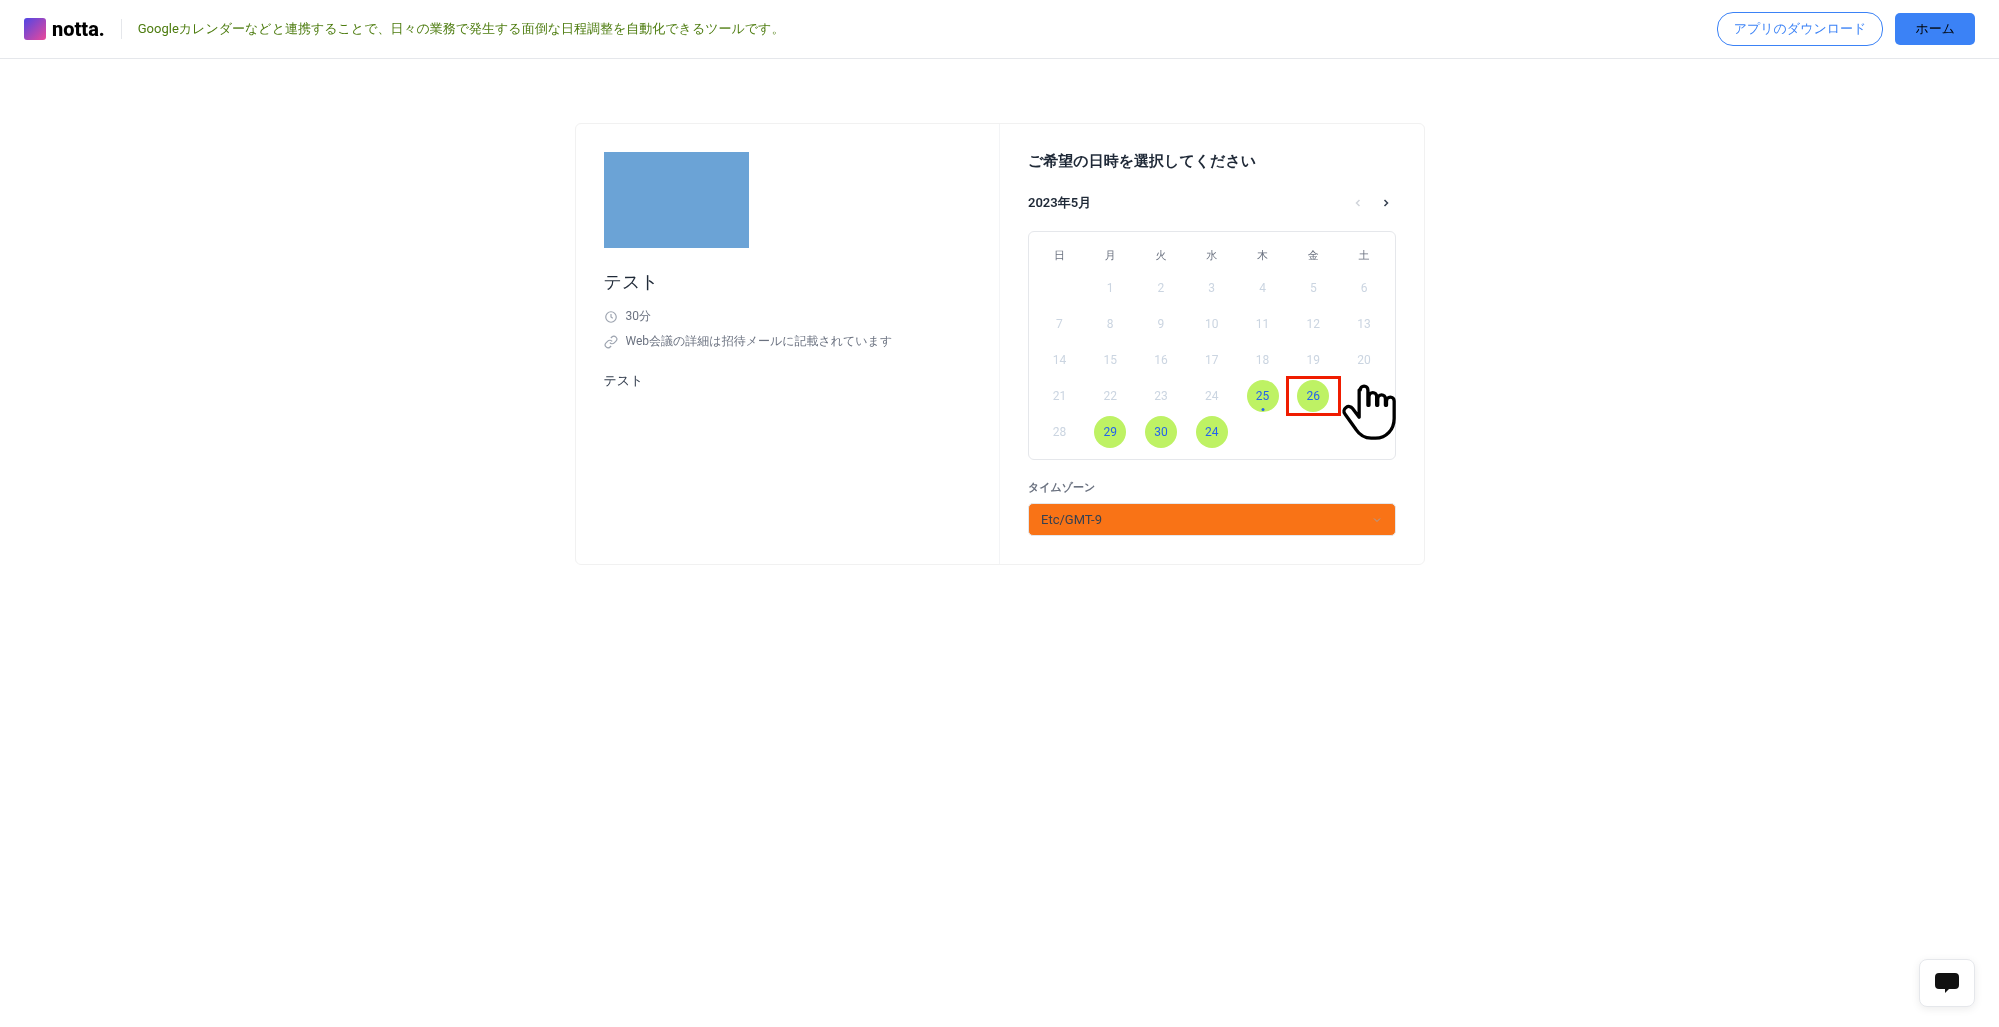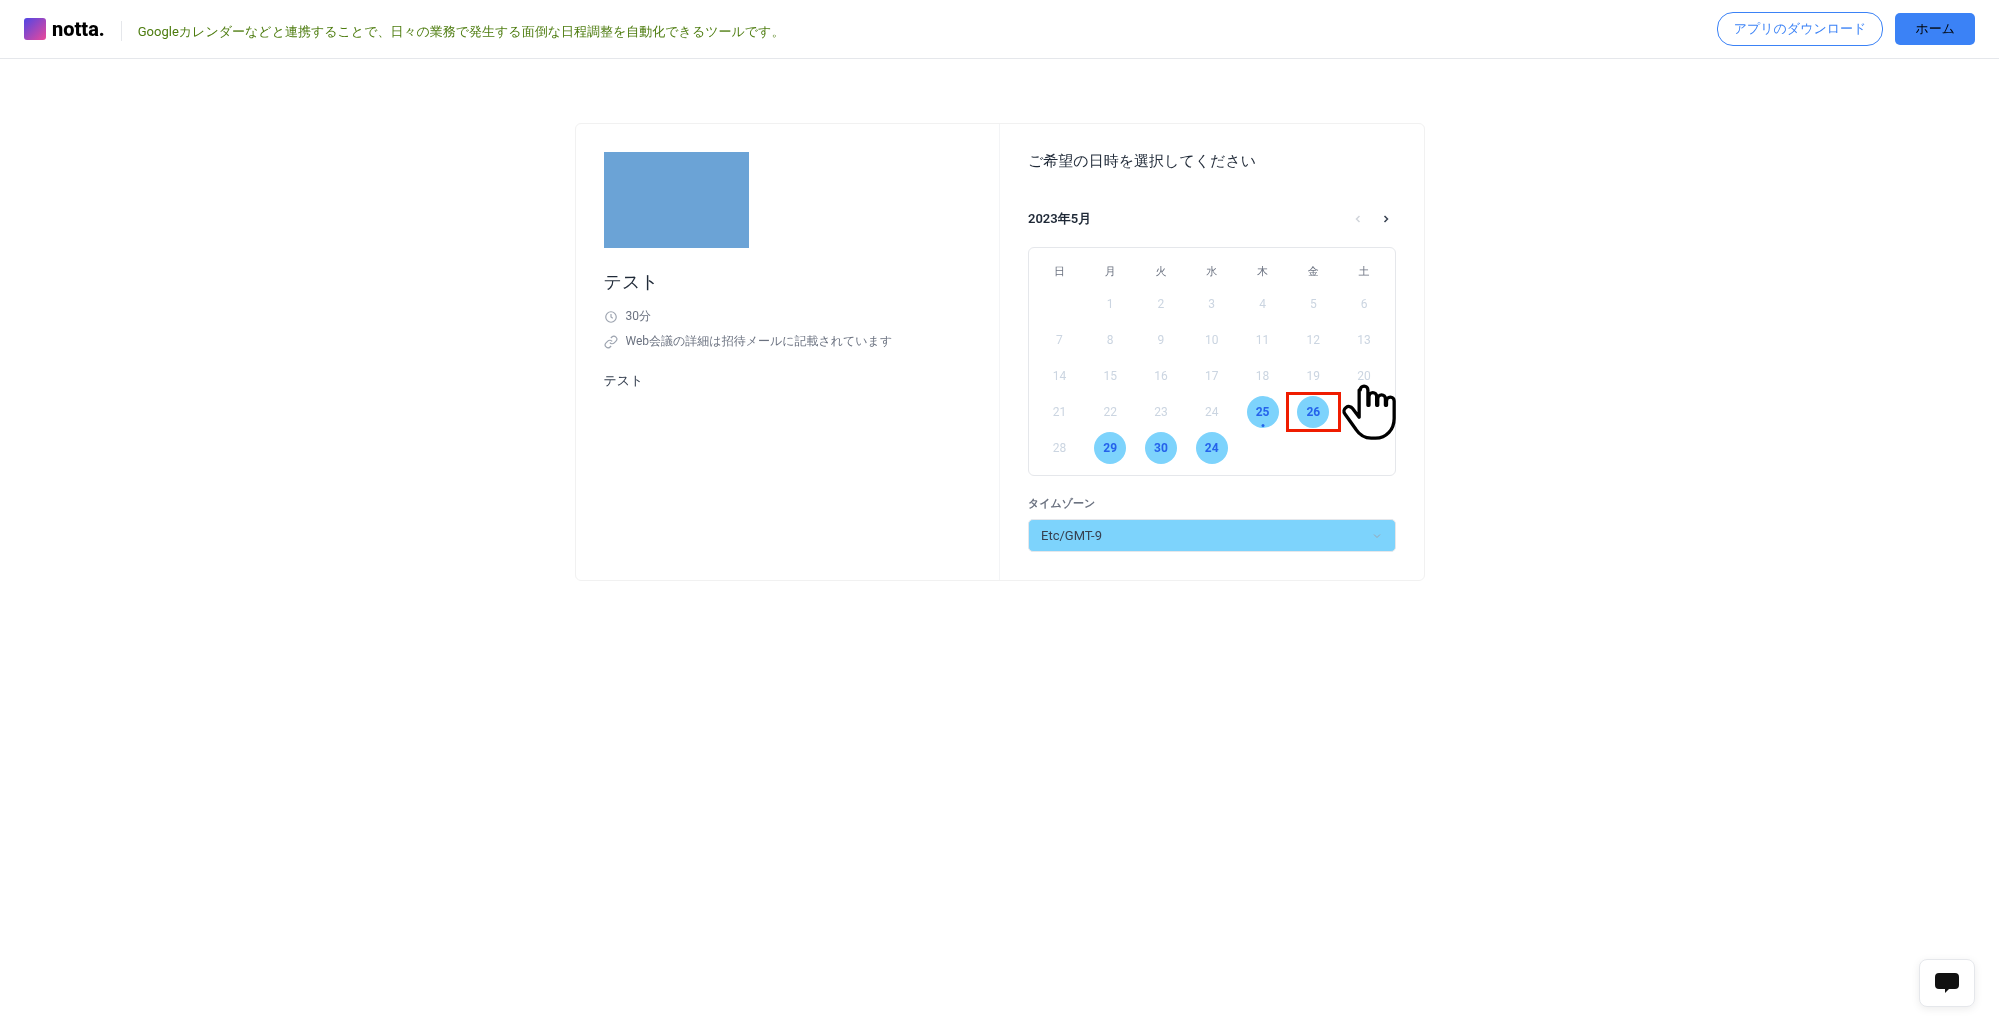--- a/index.html
+++ b/index.html
@@ -14,21 +14,21 @@
     }
     .header {
       display: flex;
       align-items: center;
       justify-content: space-between;
       padding: 12px 24px;
       border-bottom: 1px solid #e5e7eb;
     }
     .header-left {
       display: flex;
-      align-items: flex-end;
+      align-items: center;
       gap: 16px;
     }
     .logo {
       display: flex;
       align-items: center;
       gap: 6px;
       font-weight: 800;
       font-size: 20px;
       color: #000;
     }
@@ -115,22 +115,22 @@
       height: 14px;
       stroke: #9ca3af;
     }
     .event-description {
       margin-top: 22px;
       font-size: 13px;
       color: #374151;
     }
     .select-title {
       font-size: 15px;
-      font-weight: 400;
-      margin-bottom: 38px;
+      font-weight: 700;
+      margin-bottom: 22px;
     }
     .calendar-header {
       display: flex;
       align-items: center;
       justify-content: space-between;
       margin-bottom: 18px;
     }
     .month-label {
       font-size: 13px;
       font-weight: 600;
@@ -183,23 +183,23 @@
       height: 32px;
       display: flex;
       align-items: center;
       justify-content: center;
       border-radius: 50%;
     }
     .day-cell.disabled {
       color: #cbd5e1;
     }
     .day-cell.available .day-inner {
-      background: #7dd3fc;
+      background: #bef264;
       color: #2563eb;
-      font-weight: 700;
+      font-weight: 400;
       cursor: pointer;
     }
     .day-cell.today-marker::after {
       content: '';
       position: absolute;
       bottom: 2px;
       left: 50%;
       transform: translateX(-50%);
       width: 3px;
       height: 3px;
@@ -233,21 +233,21 @@
       width: 100%;
       padding: 8px 12px;
       border: 1px solid #e5e7eb;
       border-radius: 5px;
       font-size: 13px;
       color: #374151;
       display: flex;
       align-items: center;
       justify-content: space-between;
       cursor: pointer;
-      background: #7dd3fc;
+      background: #f97316;
     }
     .chat-button {
       position: fixed;
       bottom: 20px;
       right: 24px;
       width: 56px;
       height: 48px;
       background: #fff;
       border: 1px solid #e5e7eb;
       border-radius: 8px;

